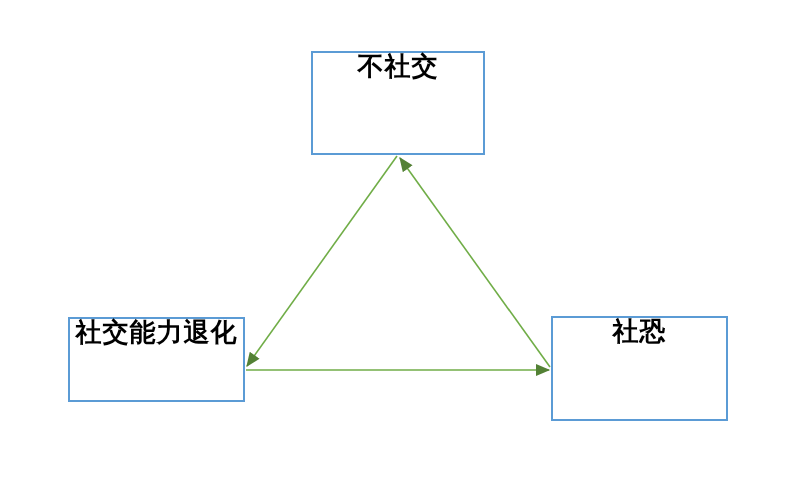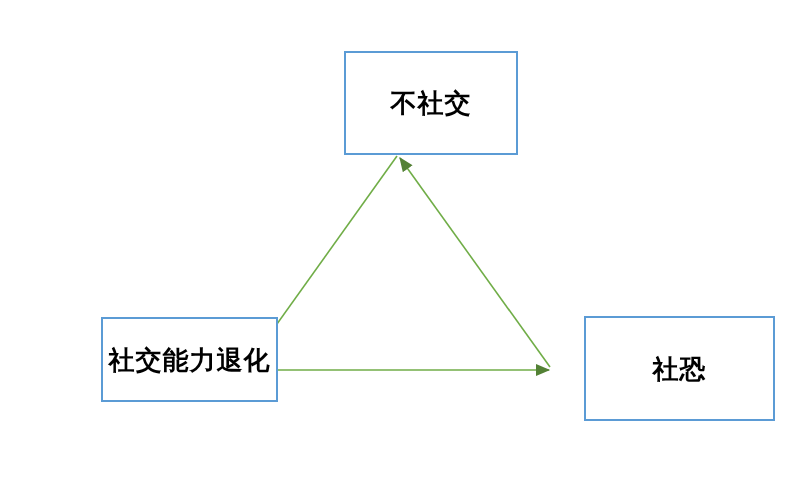--- a/index.html
+++ b/index.html
@@ -26,23 +26,21 @@
   .edge {
     fill: none;
     stroke-width: 1.6px;
   }
   .node {
     position: absolute;
     box-sizing: border-box;
     background: #ffffff;
     border: 2.5px solid #5B9BD5;
     display: flex;
-    align-items: center;
     justify-content: center;
-    margin-left: 33px;
   }
   .node-label {
     font-size: 26px;
     font-weight: bold;
     color: #000000;
     letter-spacing: 1px;
     white-space: nowrap;
     line-height: 1;
   }
 </style>
@@ -64,17 +62,17 @@
     </svg>
 
   <div class="node" id="node-0" style="left: 311px; top: 51px; width: 174px; height: 104px; border-color: rgb(91, 155, 213); background: rgb(255, 255, 255);">
     <span class="node-label" style="color: rgb(0, 0, 0);">不社交</span>
   </div>
 
   <div class="node" id="node-1" style="left: 68px; top: 317px; width: 177px; height: 85px; border-color: rgb(91, 155, 213); background: rgb(255, 255, 255);">
     <span class="node-label" style="color: rgb(0, 0, 0);">社交能力退化</span>
   </div>
 
-  <div class="node" id="node-2" style="left: 551px; top: 316px; width: 191px; height: 105px; border-color: rgb(91, 155, 213); background: rgb(255, 255, 255);">
+  <div class="node" id="node-2" style="left: 551px; top: 316px; width: 177px; height: 105px; border-color: rgb(91, 155, 213); background: rgb(255, 255, 255);">
     <span class="node-label" style="color: rgb(0, 0, 0);">社恐</span>
   </div>
 
 </div>
 
 </body></html>

